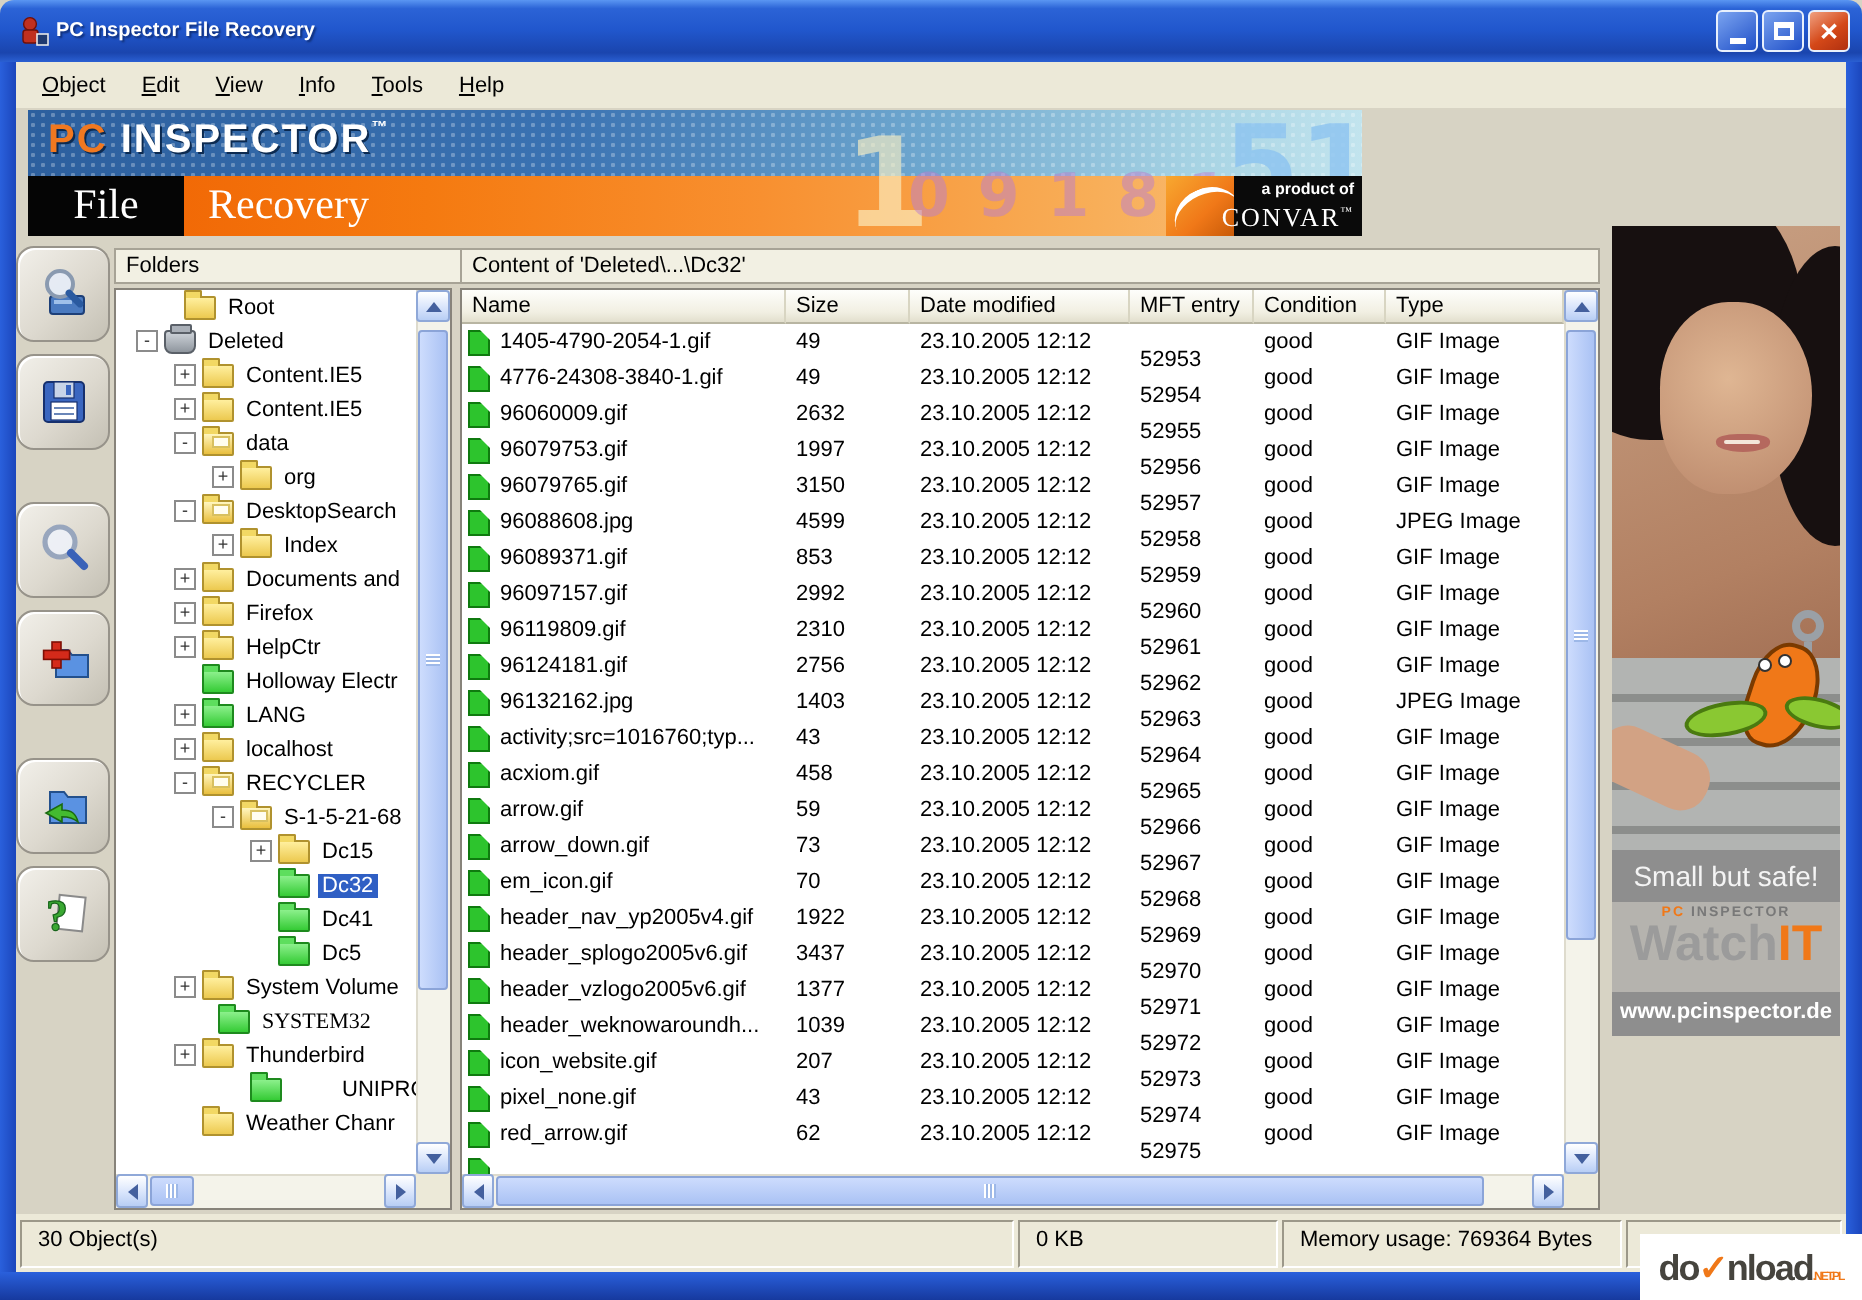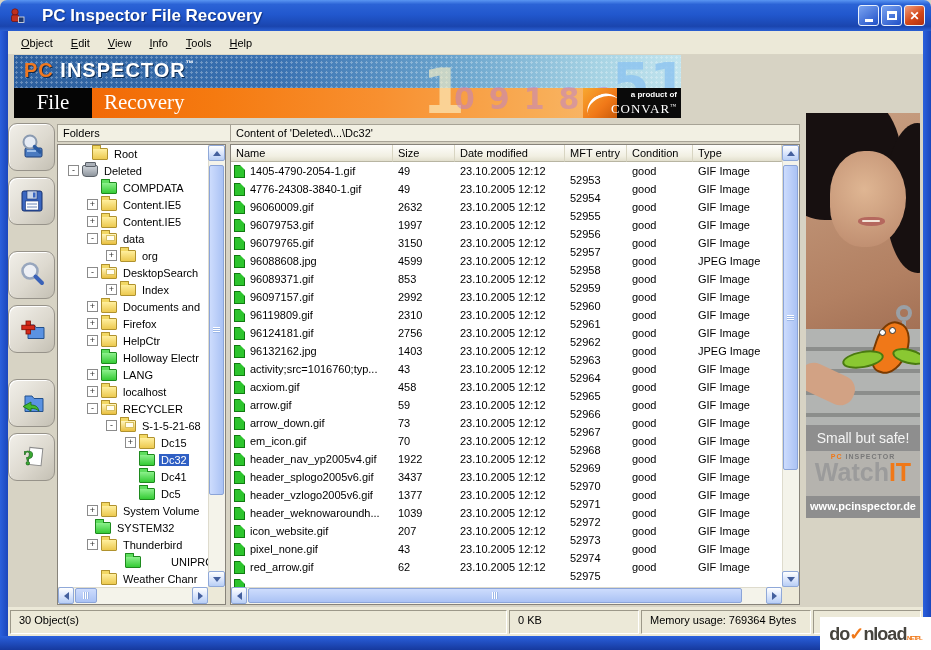--- a/index.html
+++ b/index.html
@@ -4,21 +4,21 @@
 <style>
   html,body{margin:0;padding:0;background:#fff;}
   *{box-sizing:border-box;}
   .window{position:relative;width:931px;height:650px;overflow:hidden;
     font-family:"Liberation Sans",sans-serif;font-size:11px;color:#000;background:#d7d3c4;}
 
   
   .titlebar{position:absolute;left:0;top:0;width:931px;height:31px;border-radius:7px 7px 0 0;
     background:linear-gradient(180deg,#5a96f2 0%,#2b63d6 14%,#2157cd 48%,#1a45ae 85%,#2a5fd2 100%);
     display:flex;align-items:center;padding:0 6px 0 8px;}
-  .title-text{color:#fff;font-weight:bold;font-size:17px;margin-left:16px;text-shadow:1px 1px 1px #10307a;flex:1;}
+  .title-text{color:#fff;font-weight:bold;font-size:10px;margin-left:2px;text-shadow:1px 1px 1px #10307a;flex:1;}
   .win-controls{display:flex;gap:2px;}
   .wbtn{width:21px;height:21px;border-radius:3px;border:1px solid #e8f0fc;display:flex;align-items:center;justify-content:center;}
   .wbtn.min,.wbtn.max{background:linear-gradient(145deg,#7ba4f0,#2050c8);}
   .wbtn.close{background:linear-gradient(145deg,#f0a080,#d44818 55%,#b03010);}
   .glyph-min{width:8px;height:3px;background:#fff;margin-top:9px;}
   .glyph-max{width:10px;height:9px;border:2px solid #fff;border-top-width:3px;}
   .glyph-close{color:#fff;font-weight:bold;font-size:12px;font-style:normal;line-height:1;}
   .frame-left,.frame-right{position:absolute;top:31px;width:8px;height:605px;background:linear-gradient(90deg,#2a60dc,#1b46bc);}
   .frame-left{left:0;} .frame-right{left:923px;}
   .frame-bottom{position:absolute;left:0;top:636px;width:931px;height:14px;background:linear-gradient(180deg,#2a60dc,#16399e);}
@@ -284,25 +284,20 @@
           <span class="tbox"></span>
           <span class="ticon i-yellow"></span>
           <span class="tlabel">Root</span>
         </div>
         <div class="trow" style="padding-left: 10px;">
           <span class="tbox">-</span>
           <span class="ticon i-bin"></span>
           <span class="tlabel">Deleted</span>
         </div>
         <div class="trow" style="padding-left: 29px;">
-          <span class="tbox"></span>
-          <span class="ticon i-green"></span>
-          <span class="tlabel">COMPDATA</span>
-        </div>
-        <div class="trow" style="padding-left: 29px;">
           <span class="tbox">+</span>
           <span class="ticon i-yellow"></span>
           <span class="tlabel">Content.IE5</span>
         </div>
         <div class="trow" style="padding-left: 29px;">
           <span class="tbox">+</span>
           <span class="ticon i-yellow"></span>
           <span class="tlabel">Content.IE5</span>
         </div>
         <div class="trow" style="padding-left: 29px;">
@@ -383,21 +378,21 @@
         <div class="trow" style="padding-left: 67px;">
           <span class="tbox"></span>
           <span class="ticon i-green"></span>
           <span class="tlabel">Dc5</span>
         </div>
         <div class="trow" style="padding-left: 29px;">
           <span class="tbox">+</span>
           <span class="ticon i-yellow"></span>
           <span class="tlabel">System Volume</span>
         </div>
-        <div class="trow" style="padding-left: 23px;">
+        <div class="trow" style="padding-left: 37px; font-family: Liberation Serif, serif;">
           <span class="tbox"></span>
           <span class="ticon i-green"></span>
           <span class="tlabel">SYSTEM32</span>
         </div>
         <div class="trow" style="padding-left: 29px;">
           <span class="tbox">+</span>
           <span class="ticon i-yellow"></span>
           <span class="tlabel">Thunderbird</span>
         </div>
         <div class="trow" style="padding-left: 29px; gap: 24px;">

